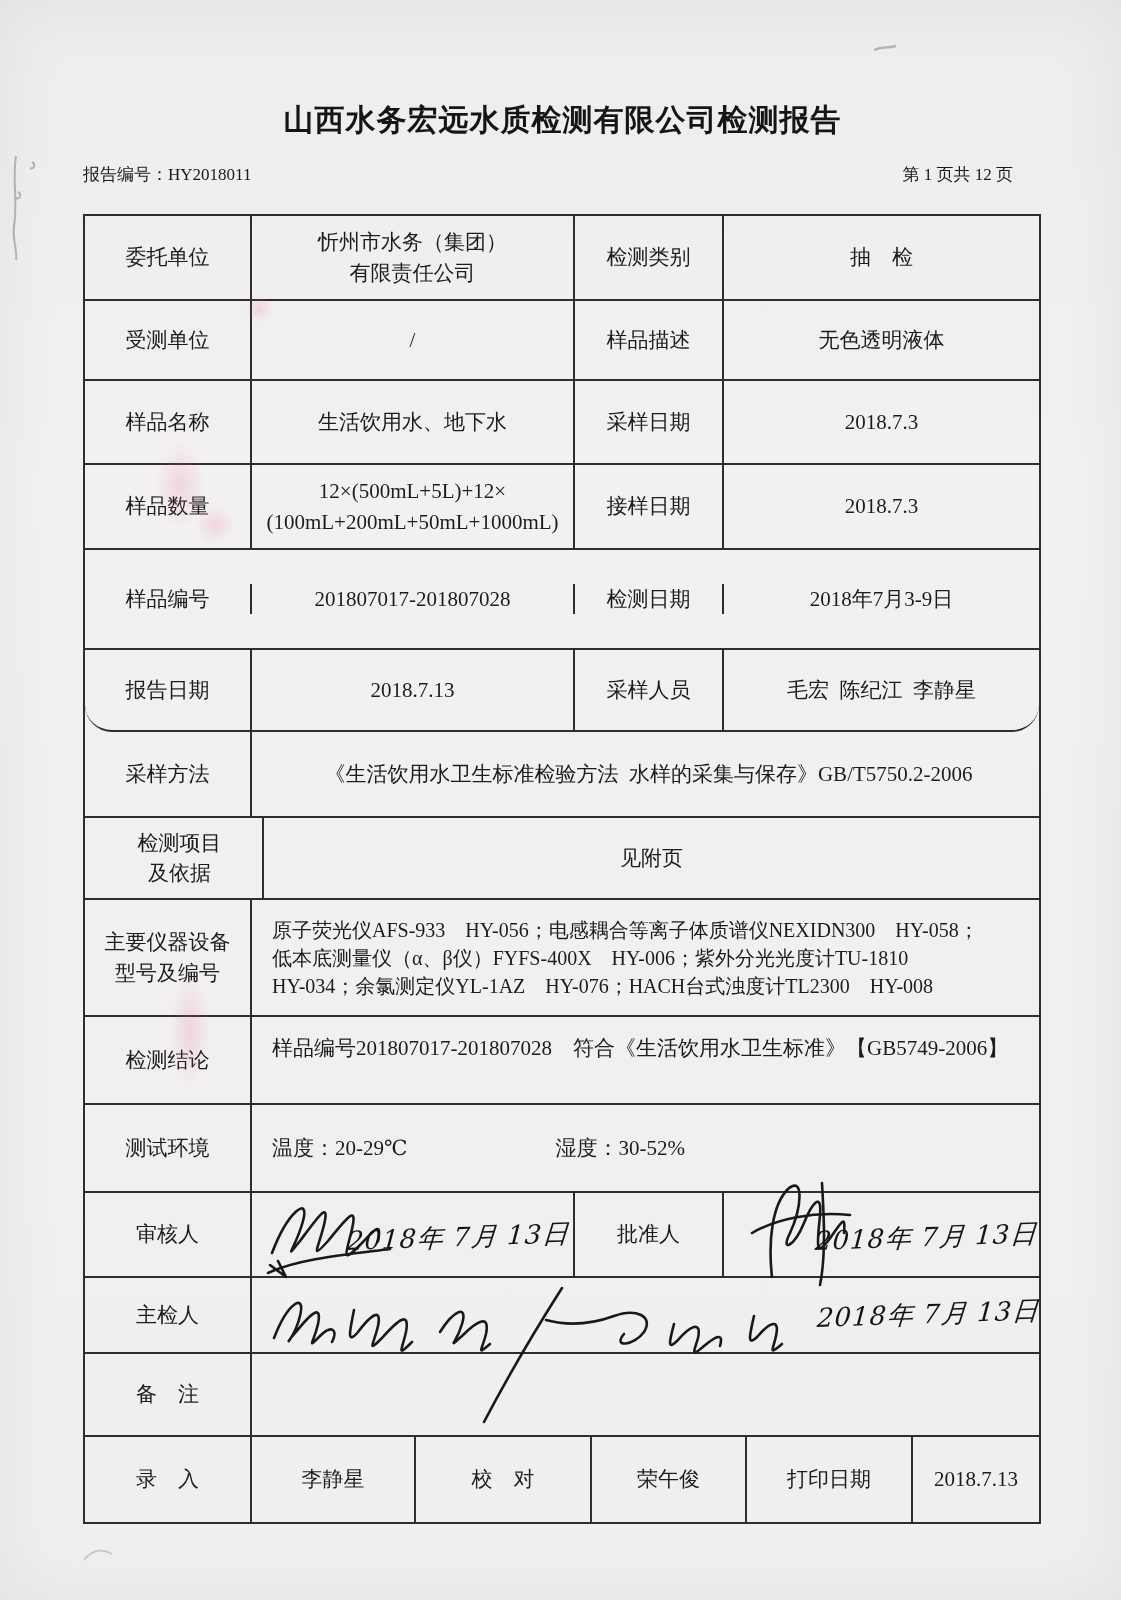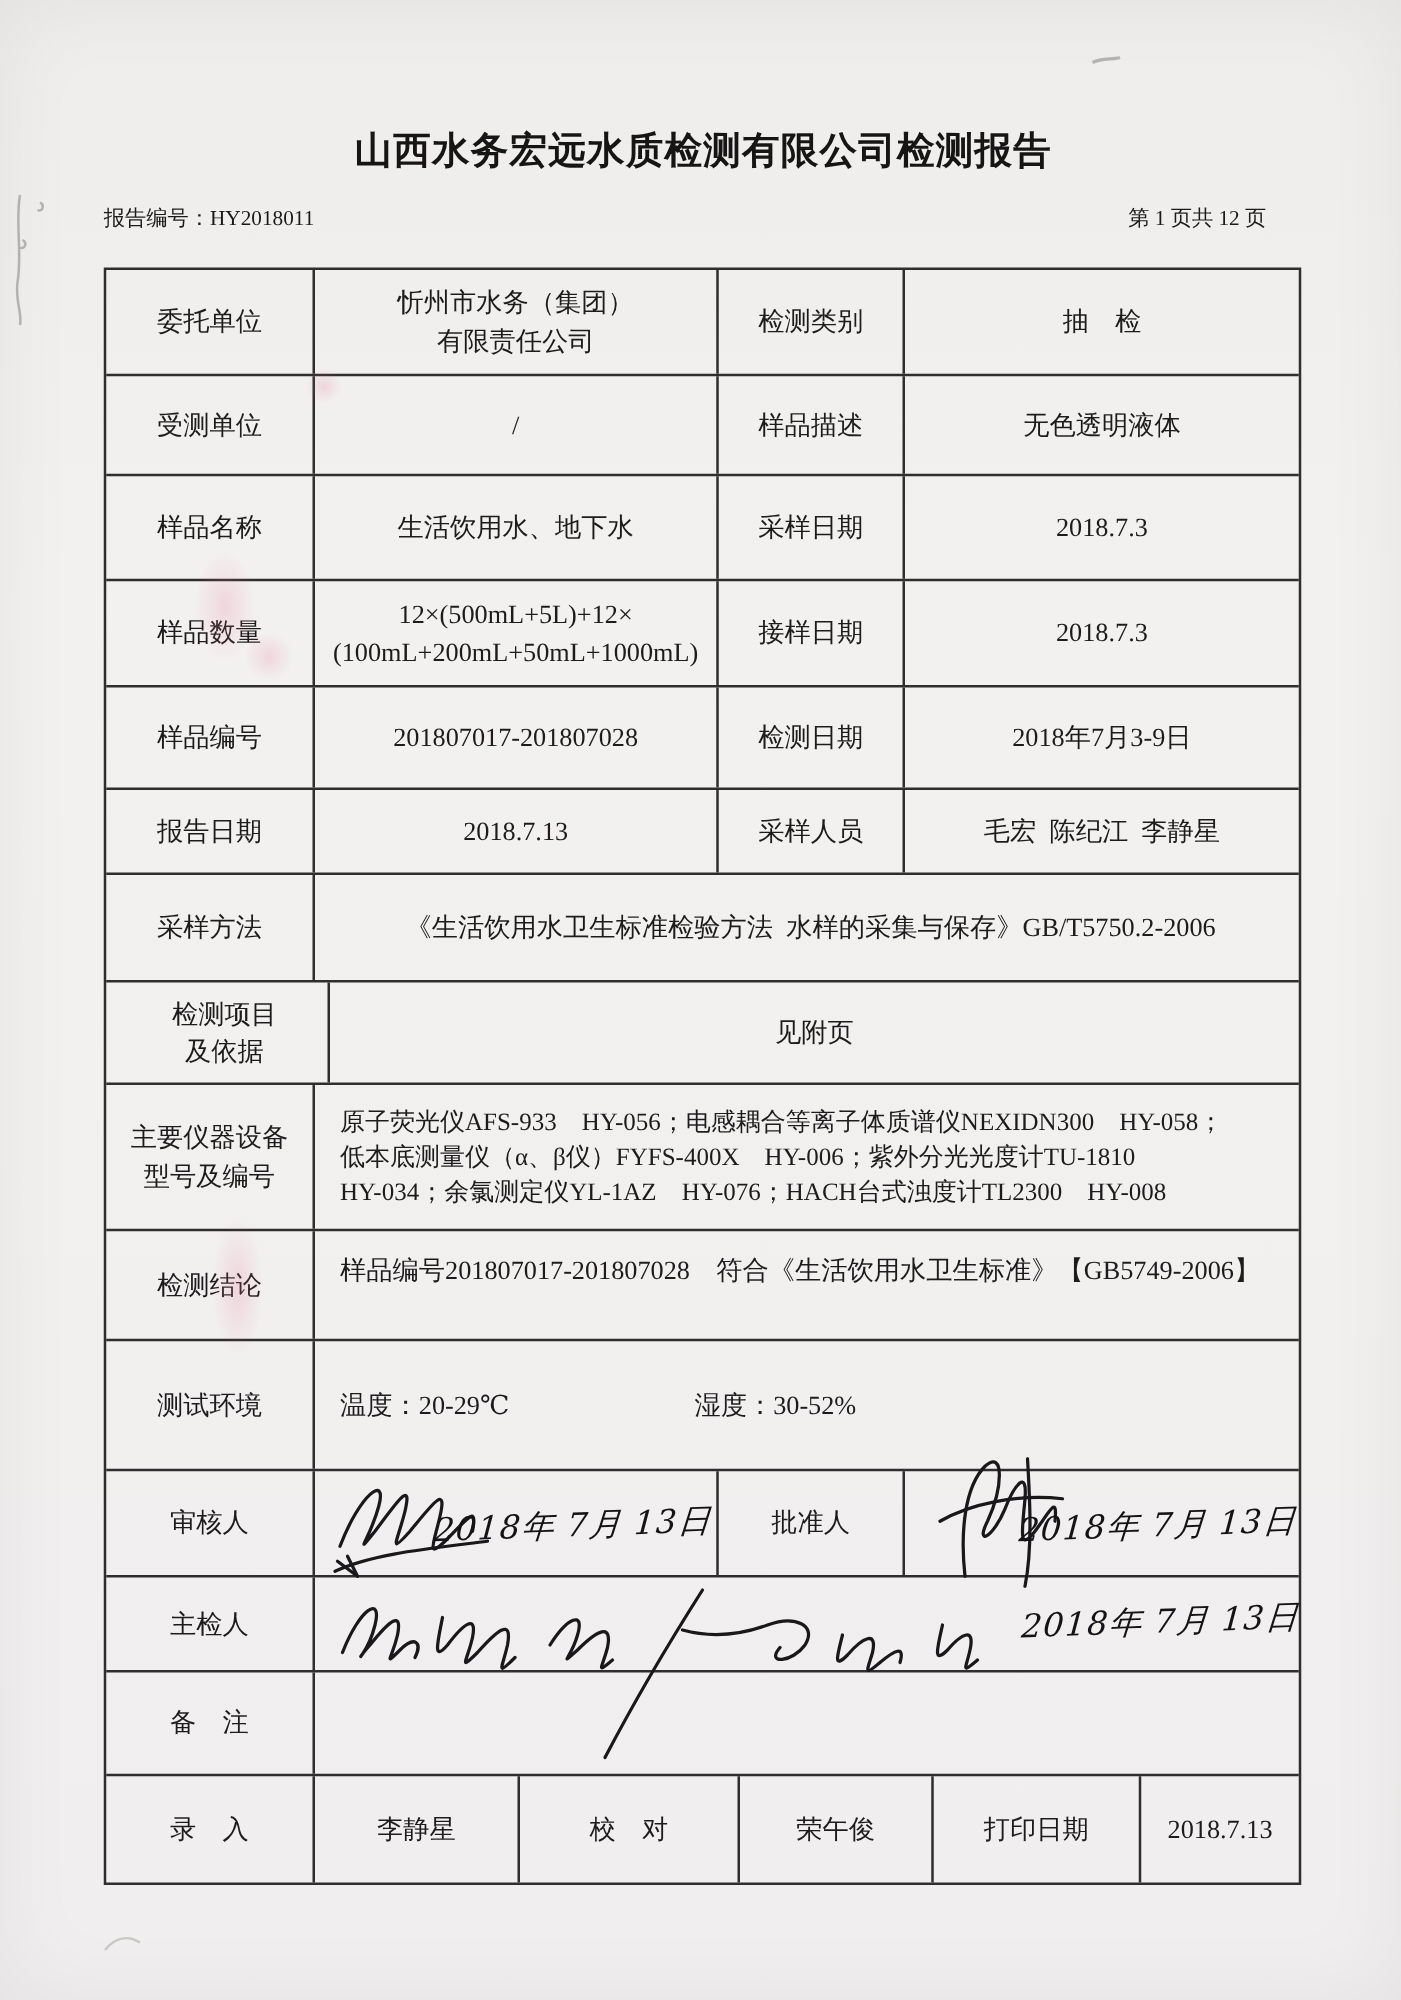--- a/index.html
+++ b/index.html
@@ -45,22 +45,22 @@
   }
   .cell:last-child{border-right:none;}
   .c-l1{width:167px;}
   .c-v1{width:323px;}
   .c-l2{width:149px;}
   .c-v2{flex:1;}
   .col{flex-direction:column;}
   .left{justify-content:flex-start;text-align:left;}
   .pad{padding-left:20px;padding-right:14px;}
   .r1{height:85px;} .r2{height:80px;} .r3{height:84px;} .r4{height:85px;}
-  .r5{height:82px;} .r6{height:68px;} .r7{height:86px;} .r8{height:82px;padding-left:12px;}
-  .r9{height:117px;} .r10{height:88px;} .r11{height:104px;} .r12{height:85px;}
+  .r5{height:100px;align-items:center;} .r6{height:82px;border-radius:27px;} .r7{height:86px;} .r8{height:82px;padding-left:12px;}
+  .r9{height:117px;} .r10{height:88px;} .r11{height:88px;} .r12{height:85px;}
   .r13{height:76px;} .r14{height:83px;} .r15{height:85px;}
   .equip{
     align-items:flex-start;flex-direction:column;justify-content:center;
     font-size:20px;line-height:28px;
   }
   
   .f1{width:167px;} .f2{width:164px;text-align:right;} .f3{width:176px;}
   .f4{width:155px;} .f5{width:166px;} .f6{flex:1;}
   .sig{position:absolute;pointer-events:none;}
   .sig path{fill:none;stroke:#19181a;stroke-width:2.6;stroke-linecap:round;}

